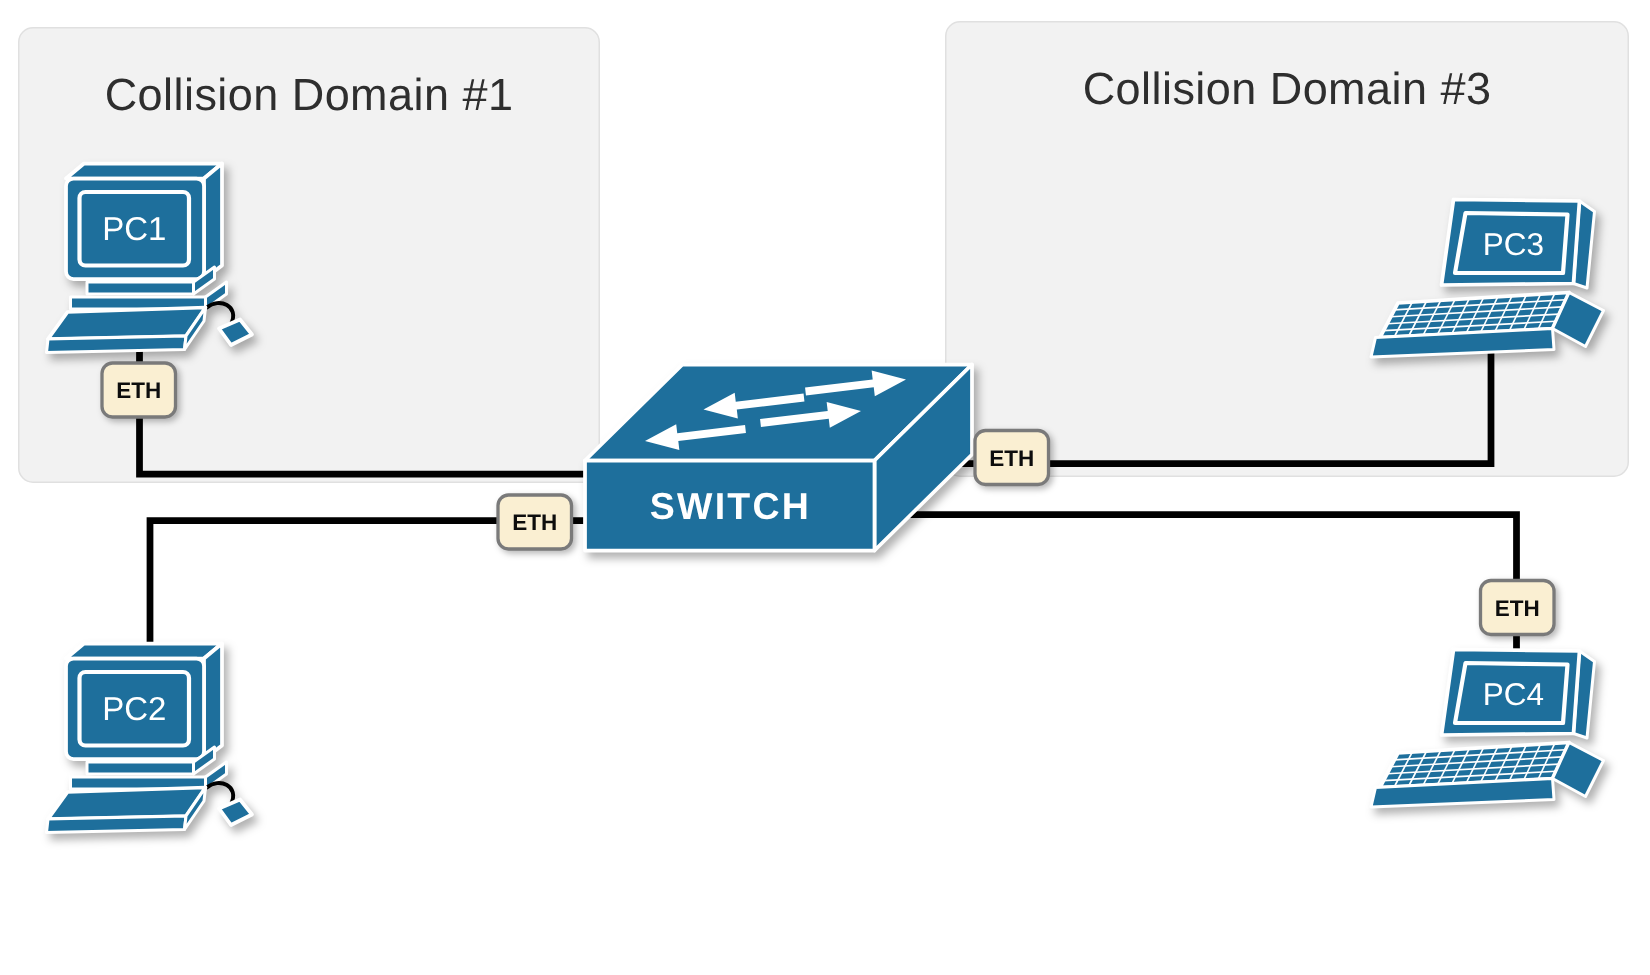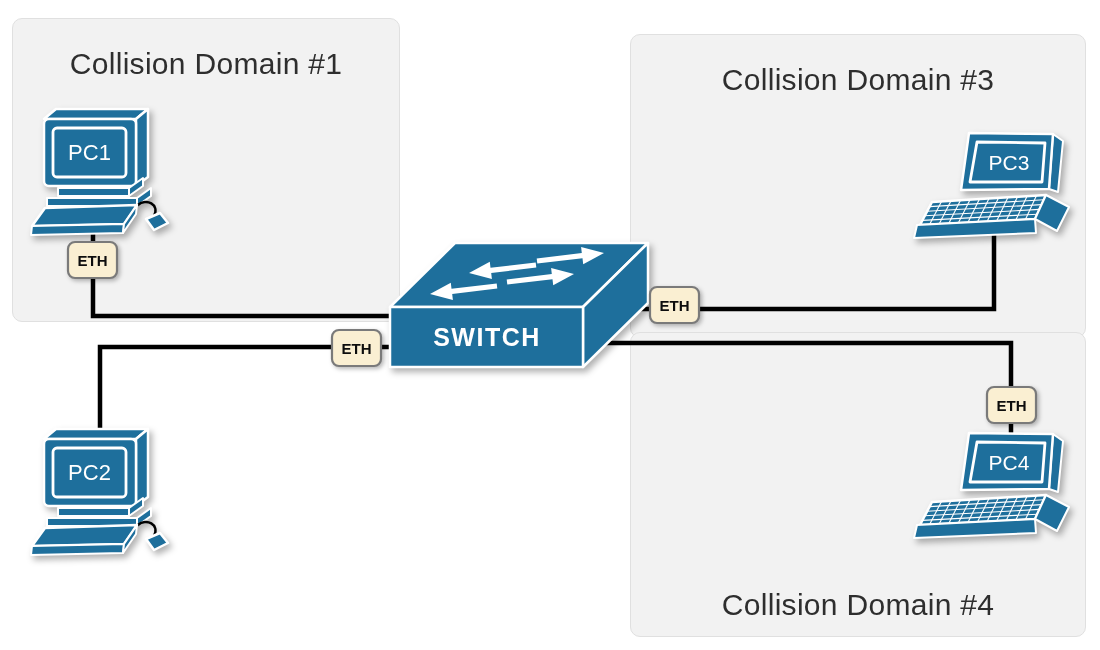--- a/index.html
+++ b/index.html
@@ -5,21 +5,21 @@
   html,body{margin:0;padding:0;background:#ffffff;}
   #stage{position:relative;width:1100px;height:650px;background:#ffffff;overflow:hidden;
          font-family:"Liberation Sans","DejaVu Sans",sans-serif;}
   .domain-box{position:absolute;background:#f2f2f2;border:1.5px solid #e0e0e0;border-radius:10px;
               display:flex;justify-content:center;box-sizing:border-box;}
   .domain-box .title{font-size:30px;font-weight:300;color:#2e2e2e;letter-spacing:0.3px;white-space:nowrap;}
   .title-top{align-items:flex-start;padding-top:28px;}
   .title-bottom{align-items:flex-end;padding-bottom:14px;}
   #box1{left:12px;top:18px;width:388px;height:304px;}
   #box2{left:12px;top:332px;width:388px;height:286px;}
-  #box3{left:630px;top:34px;width:456px;height:304px;}
+  #box3{left:630px;top:14px;width:456px;height:304px;}
   #box4{left:630px;top:332px;width:456px;height:305px;}
   svg#net{position:absolute;left:0;top:0;}
   .dev{fill:#1e6f9c;stroke:#ffffff;stroke-width:2.5;stroke-linejoin:round;}
   .devthin{fill:#1e6f9c;stroke:#ffffff;stroke-width:2;stroke-linejoin:round;}
   .screen{fill:none;stroke:#ffffff;stroke-width:2.8;stroke-linejoin:round;}
   .cable{fill:none;stroke:#000000;stroke-width:4.5;stroke-linecap:square;}
   .smallcable{fill:none;stroke:#000000;stroke-width:2.6;stroke-linecap:round;}
   .gridline{stroke:#ffffff;stroke-width:1.1;}
   .arrow{fill:#ffffff;}
   .eth-rect{fill:#faefd2;stroke:#7a7a7a;stroke-width:2.2;}
@@ -34,23 +34,20 @@
 </head>
 <body>
 
 <div id="stage">
 
   <div class="domain-box title-top" id="box1">
     <span class="title">Collision Domain #1</span>
   </div>
   <div class="domain-box title-top" id="box3">
     <span class="title">Collision Domain #3</span>
-  </div>
-  <div class="domain-box title-bottom" id="box4">
-    <span class="title">Collision Domain #4</span>
   </div>
 
   <svg id="net" width="1100" height="650" viewBox="0 0 1100 650">
     <defs>
 
       <g id="desktop-pc-shape">
         <polygon class="dev" points="44,119 56,109 148,109 136,119"></polygon>
         <polygon class="dev" points="136,119 148,109 148,177 136,186"></polygon>
         <rect class="dev" x="44" y="119" width="92" height="67" rx="5"></rect>
         <rect class="screen" x="53" y="128" width="73" height="49" rx="4"></rect>

